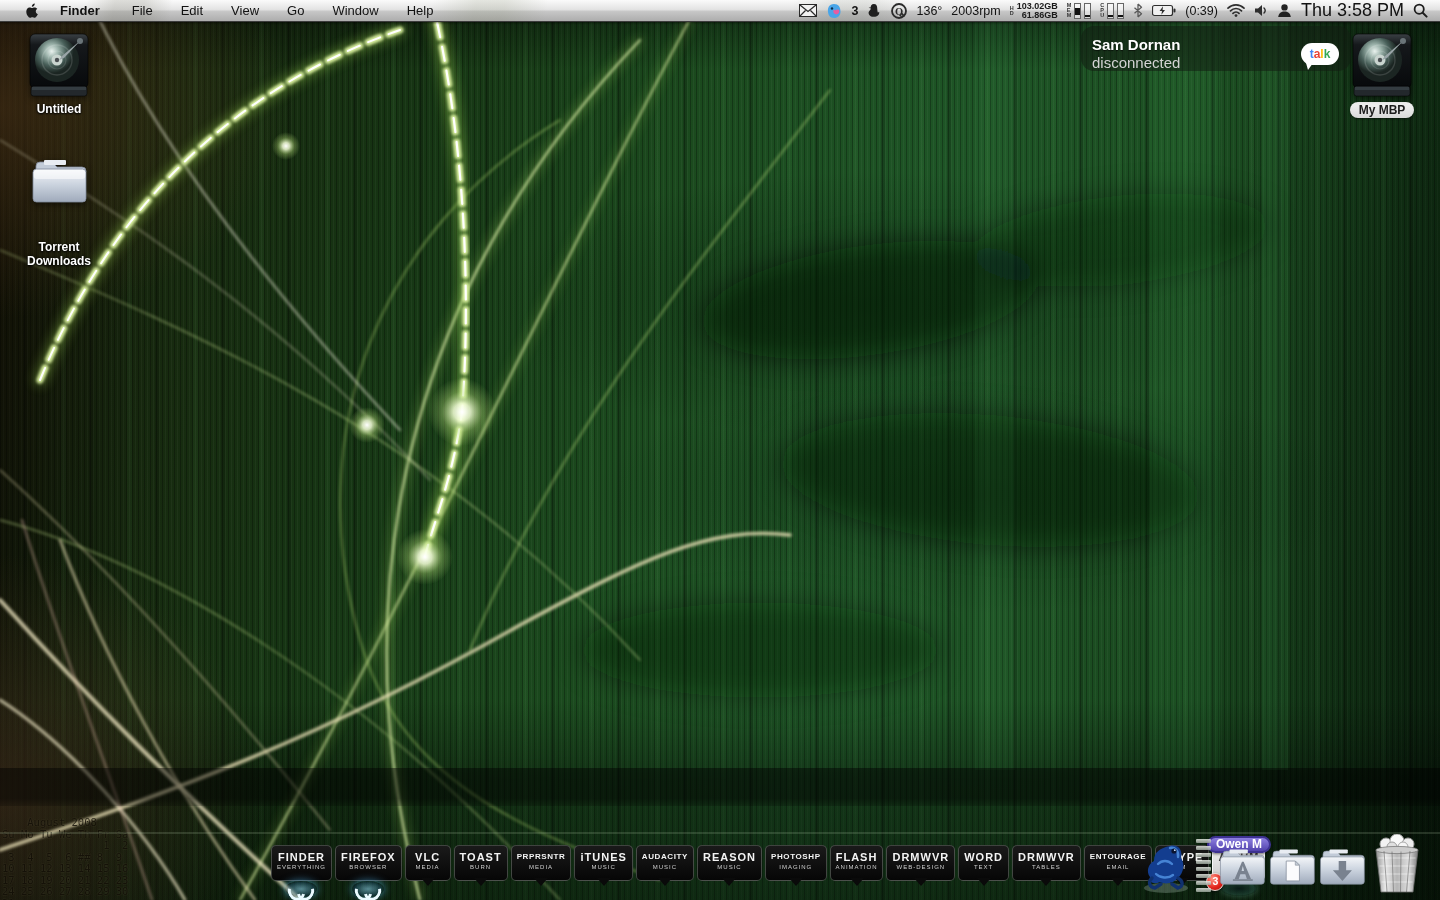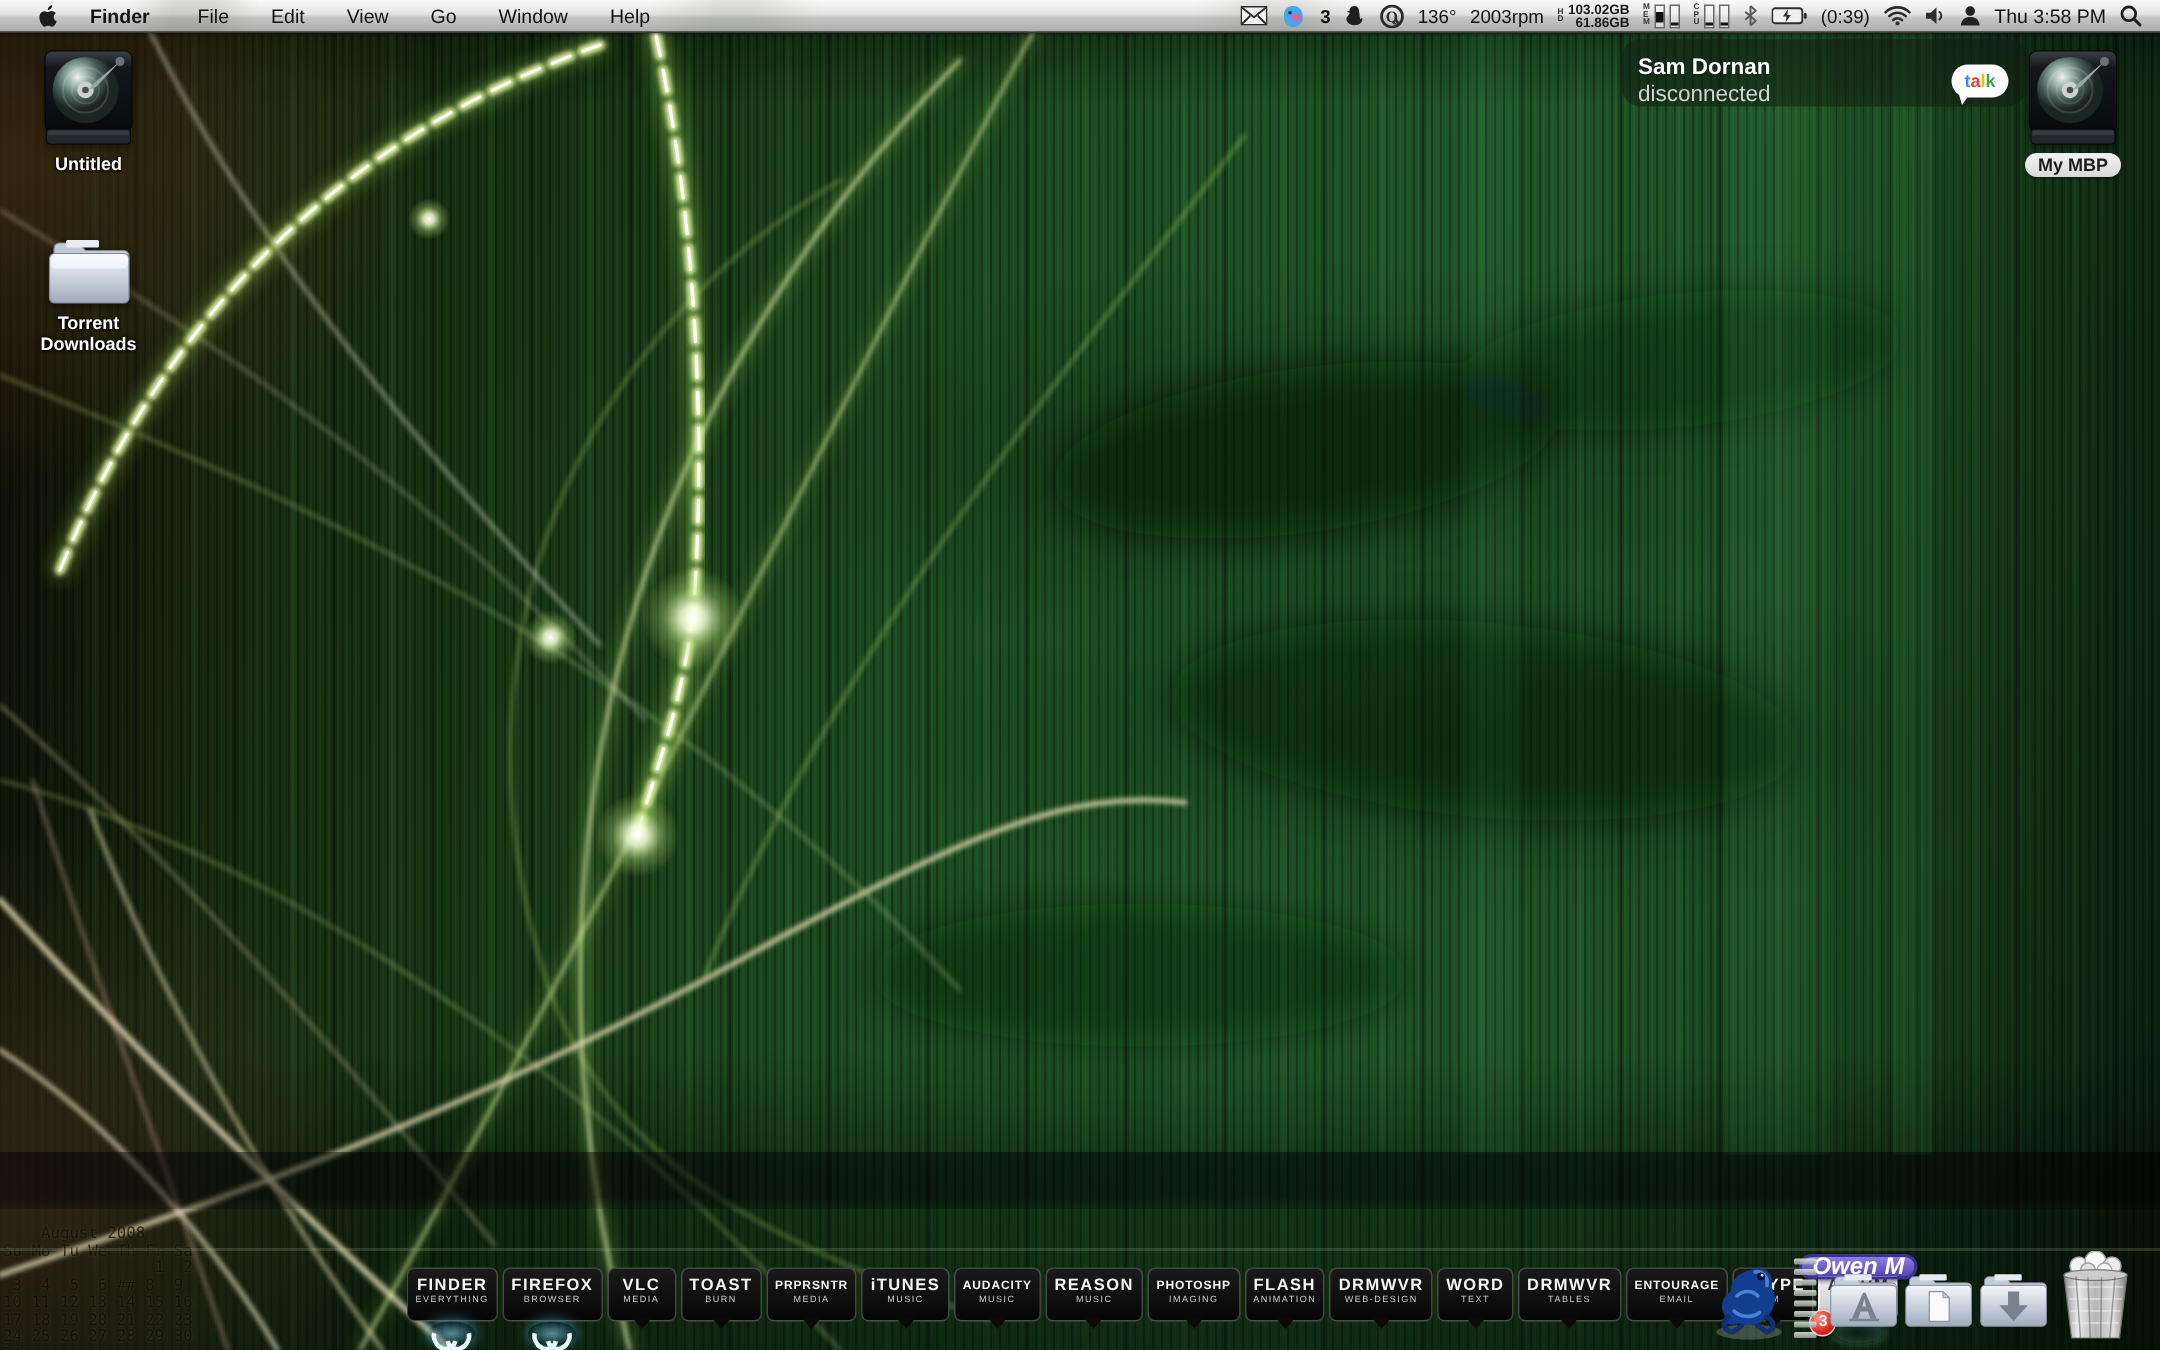--- a/index.html
+++ b/index.html
@@ -51,21 +51,21 @@
   .apple-menu { margin-left:16px; width:30px; display:flex; justify-content:center; position:relative; }
   .menu-items { display:flex; align-items:center; position:relative; }
   .menu-items span { padding:2px 14px; }
   .menu-items span.active { font-weight:bold; padding-right:18px; }
   .menu-right { margin-left:auto; display:flex; align-items:center; gap:9px; padding-right:12px; position:relative; font-size:12.5px; }
   .mi { display:flex; align-items:center; gap:3px; }
   .stackedlabel { font-size:5.5px; line-height:5px; font-weight:bold; color:#333; letter-spacing:0; }
   .meterbar { width:7px; height:16px; border:1px solid #666; background:rgba(255,255,255,0.45); position:relative; }
   .meterbar i { position:absolute; left:0; right:0; background:#111; }
   .numstack { font-size:9px; line-height:9px; font-weight:bold; color:#1a1a1a; text-align:right; }
-  .clock-menu { font-size:13px; }
+  .clock-menu { font-size:18px; }
 
   
   .dicon { position:absolute; width:110px; display:flex; flex-direction:column; align-items:center; }
   .dicon .ic { filter:drop-shadow(0 2px 3px rgba(0,0,0,0.55)); }
   .dlabel { margin-top:4px; font-size:12px; font-weight:bold; color:#fff; text-align:center;
     text-shadow:0 1px 2px #000, 0 0 3px #000; line-height:14px; }
   .dlabel.pill { background:linear-gradient(#f4f4f4,#d8d8d8); color:#1c1c1c; text-shadow:none;
     border-radius:9px; padding:0 9px; line-height:16px; box-shadow:0 1px 2px rgba(0,0,0,0.5); }
 
   
@@ -98,22 +98,22 @@
     box-shadow:0 0 9px rgba(90,195,255,0.65); }
   .dt-glow::before, .dt-glow::after { content:""; position:absolute; top:1px; width:11px; height:13px;
     border:3px solid #eafaff; border-radius:50%; }
   .dt-glow::before { left:3px; border-top-color:transparent; border-right-color:transparent; transform:rotate(-30deg); }
   .dt-glow::after { right:3px; border-top-color:transparent; border-left-color:transparent; transform:rotate(30deg); }
   .dt-darkglow { position:absolute; left:50%; bottom:-16px; transform:translateX(-50%); width:36px; height:15px;
     border-radius:50%; background:radial-gradient(ellipse, rgba(8,26,22,0.95), rgba(50,100,90,0.4) 60%, transparent 82%);
     box-shadow:0 0 6px rgba(130,210,190,0.35); }
   .owen-pill { position:absolute; top:-10px; left:50%; transform:translateX(-50%);
     background:linear-gradient(#8d7fe0,#5142ad); border:2px solid #3d3190; border-radius:9px;
-    color:#fff; font-weight:bold; font-size:16px; line-height:13px; padding:0 7px; white-space:nowrap;
-    box-shadow:0 1px 3px rgba(0,0,0,0.55);font-style:italic; }
+    color:#fff; font-weight:bold; font-size:12px; line-height:13px; padding:0 7px; white-space:nowrap;
+    box-shadow:0 1px 3px rgba(0,0,0,0.55); }
   .dock-badge { position:absolute; left:-7px; bottom:-11px; width:18px; height:18px; border-radius:50%;
     background:radial-gradient(circle at 35% 30%, #ff9585, #e2231a 60%, #99110c);
     border:1.5px solid #eed6d2; color:#fff; font-size:10.5px; font-weight:bold; line-height:15px; text-align:center;
     box-shadow:0 1px 3px rgba(0,0,0,0.6); }
   .dock-right-icon { position:absolute; cursor:pointer; }
   .dock-sep { position:absolute; left:1196px; top:839px; display:flex; flex-direction:column; gap:3.5px; }
   .dock-sep i { width:15px; height:3.5px; background:linear-gradient(#e8ece6,#9aa49a); border-radius:1px; opacity:0.85; }
 </style>
 </head>
 <body>
@@ -327,21 +327,21 @@
       <circle cx="28" cy="28" r="15" fill="none" stroke="#ffffff" stroke-opacity="0.14" stroke-width="1.4"></circle>
       <circle cx="28" cy="28" r="9" fill="none" stroke="#ffffff" stroke-opacity="0.12" stroke-width="1.2"></circle>
       <circle cx="28" cy="28" r="5.5" fill="#c9d4cf"></circle>
         <circle cx="28" cy="28" r="2.2" fill="#4a4f52"></circle>
       <path d="M52 8 L33 24 L30 28 L35 26 Z" fill="#9aa5a8"></path>
         <circle cx="51" cy="9" r="3" fill="#6a7478"></circle>
     </svg>
     <div class="dlabel">Untitled</div>
   </div>
 
-  <div class="dicon" style="left:4px; top:156px;">
+  <div class="dicon" style="left:4px; top:156px;gap:32px;">
     <svg class="ic" width="58" height="48" viewBox="0 0 58 48">
       <defs>
           <linearGradient id="fold1" x1="0" y1="0" x2="0" y2="1">
             <stop offset="0%" stop-color="#f4f6f9"></stop>
             <stop offset="45%" stop-color="#cdd5e0"></stop>
             <stop offset="100%" stop-color="#9faabb"></stop>
           </linearGradient>
         </defs>
       <path d="M6 10 Q6 6 10 6 L22 6 L27 11 L52 11 Q56 11 56 15 L56 16 L6 16 Z" fill="#c2cbd8" stroke="#7e8798" stroke-width="0.8"></path>
       <rect x="14" y="4" width="22" height="5" rx="1" fill="#e8ecf2"></rect>

